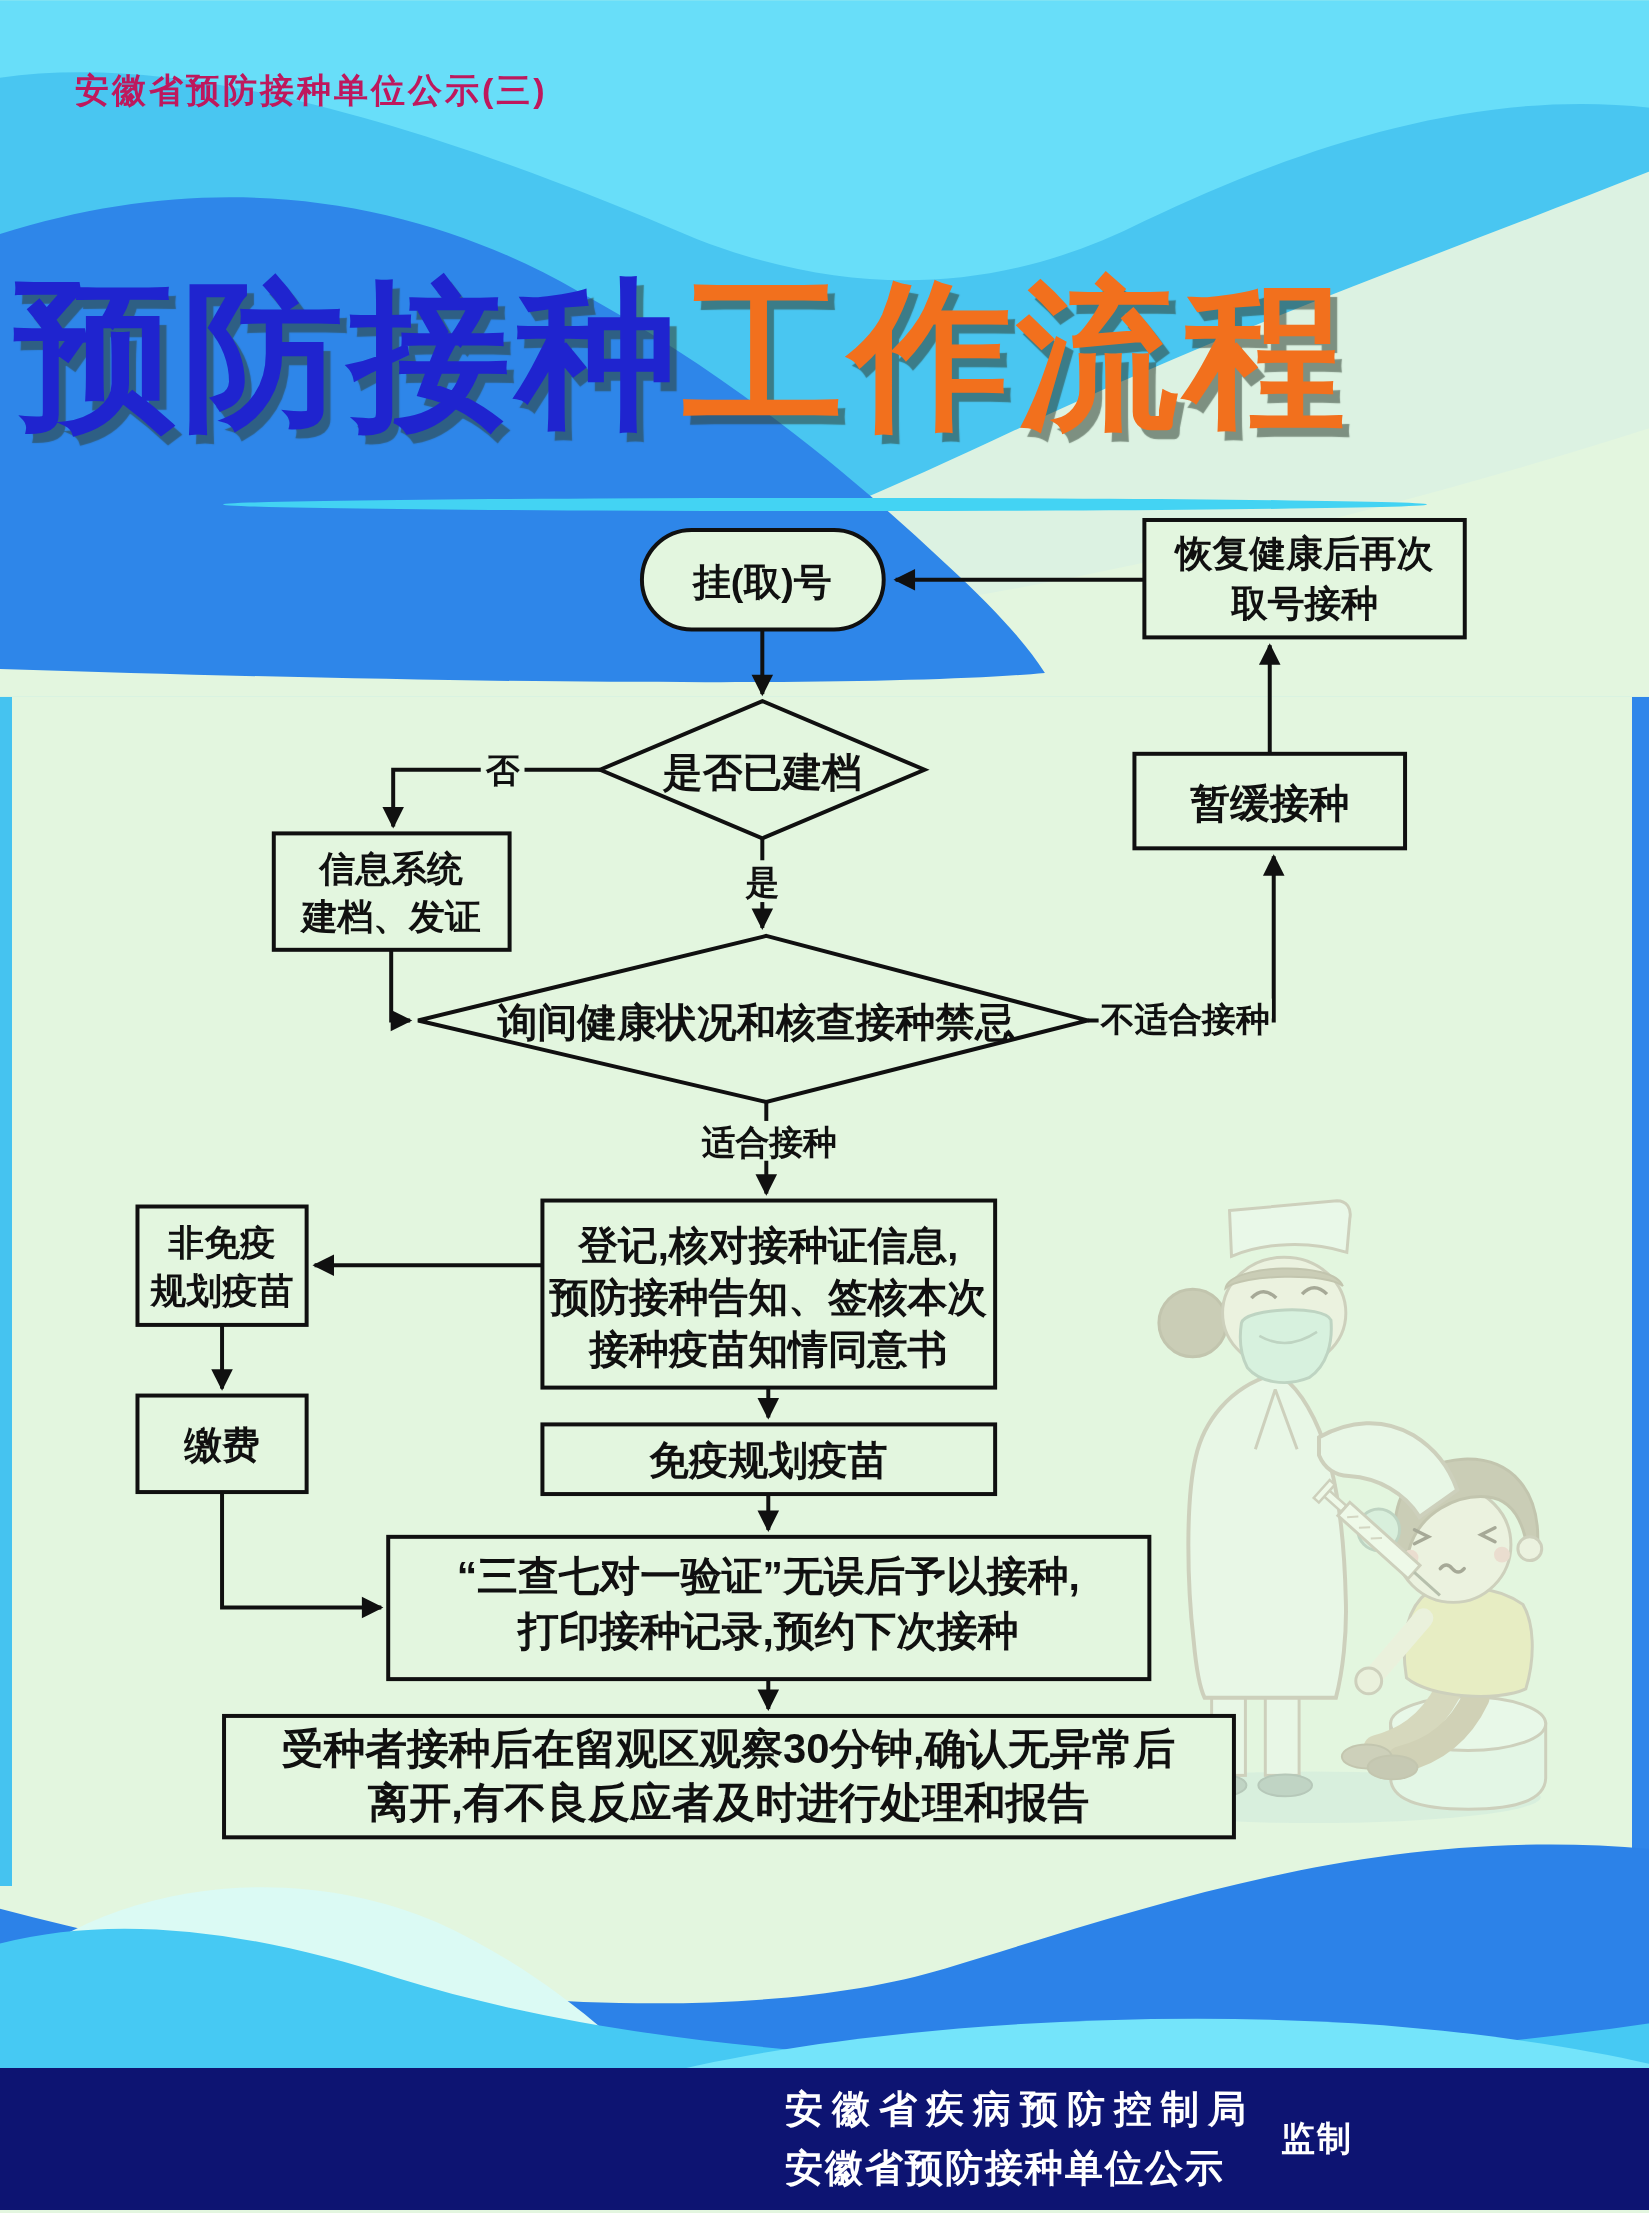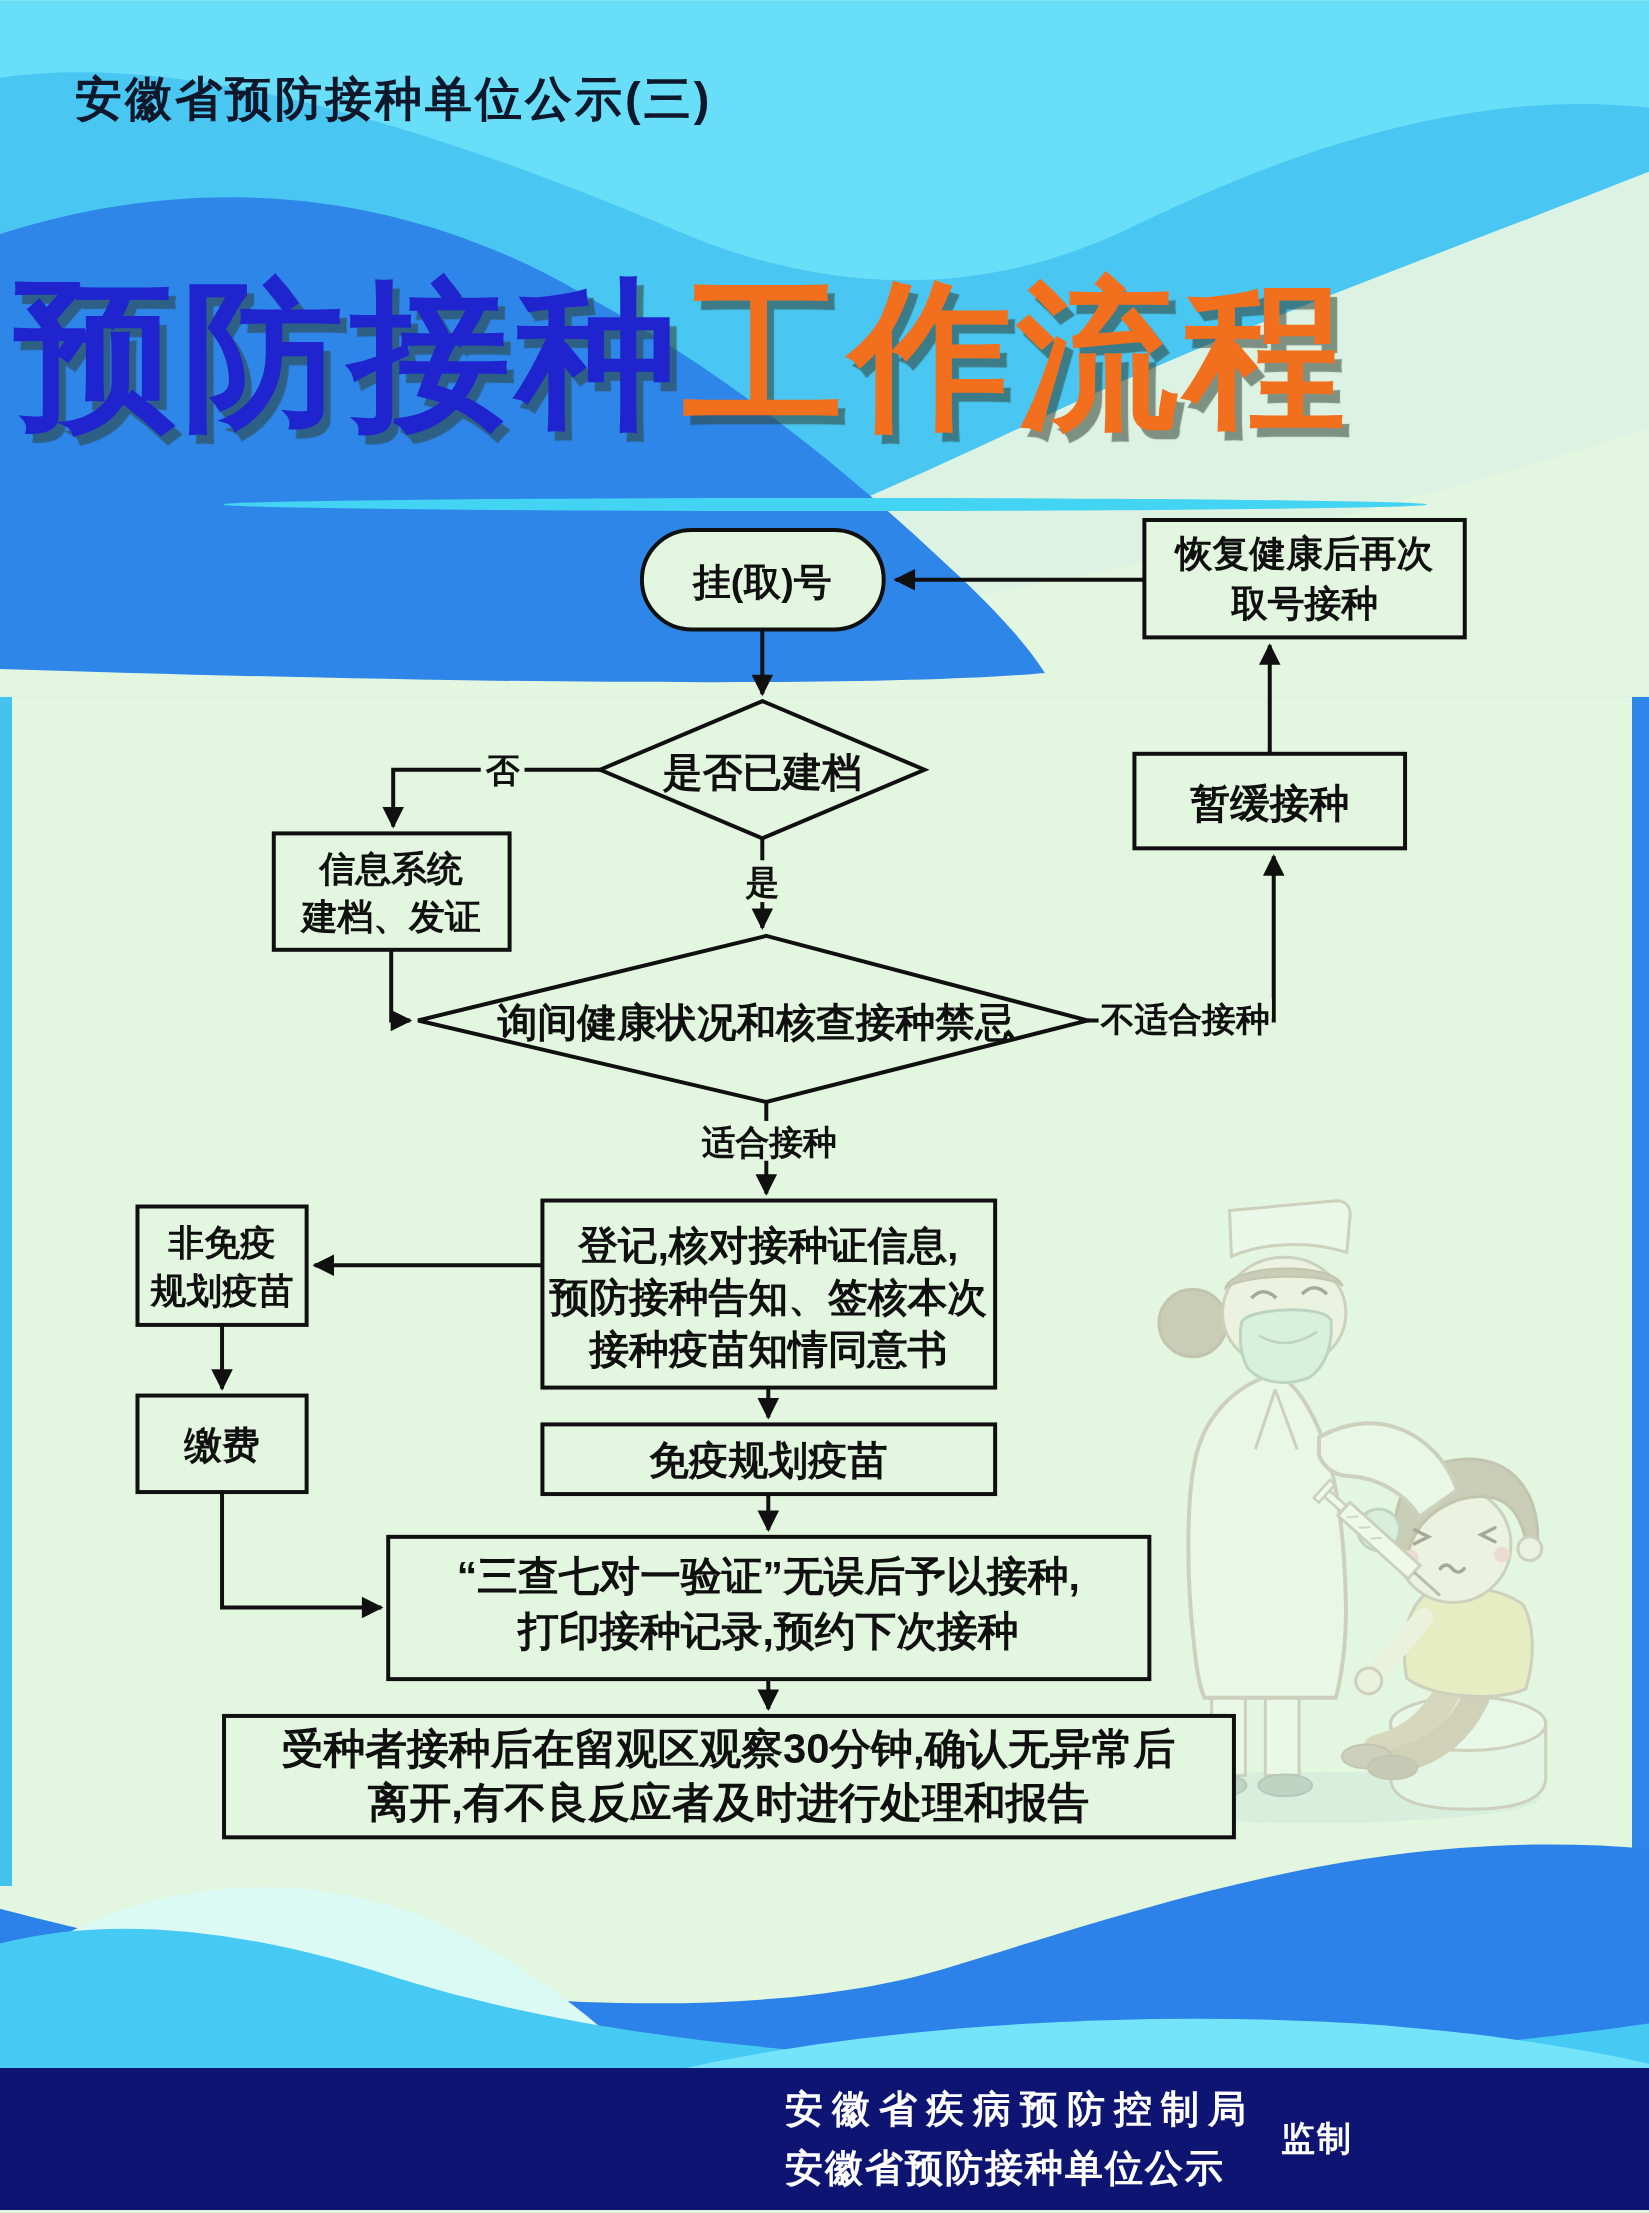--- a/index.html
+++ b/index.html
@@ -7,22 +7,22 @@
     width:1650px;height:2214px;position:relative;overflow:hidden;
     background:#e3f6df;
     font-family:"Liberation Sans","DejaVu Sans",sans-serif;
   }
   .abs{position:absolute;}
   
   .strip-left{left:0;top:453px;width:12px;height:1433px;background:#45c3f0;z-index:1;}
   .strip-right{right:0;top:119px;width:18px;height:1950px;background:#2f86ea;z-index:1;}
   .top-waves{left:0;top:0;width:1650px;height:697px;z-index:2;}
   .banner{
-    left:75px;top:68px;z-index:3;color:#0f172a;
-    font-size:47px;font-weight:bold;letter-spacing:3px;white-space:nowrap;text-align:center;
+    left:75px;top:68px;z-index:3;color:#be185d;
+    font-size:34px;font-weight:bold;letter-spacing:3px;white-space:nowrap;text-align:center;
   }
   .title-row{
     left:0;top:267px;width:1366px;z-index:3;text-align:center;white-space:nowrap;
     font-size:161px;font-weight:800;letter-spacing:6px;line-height:1.1;
     text-shadow:7px 9px 1px rgba(47,64,49,0.55);
   }
   .title-blue{color:#1f24cf;}
   .title-orange{color:#f2701d;}
   .title-divider{
     left:223px;top:498px;width:1204px;height:13px;z-index:3;

